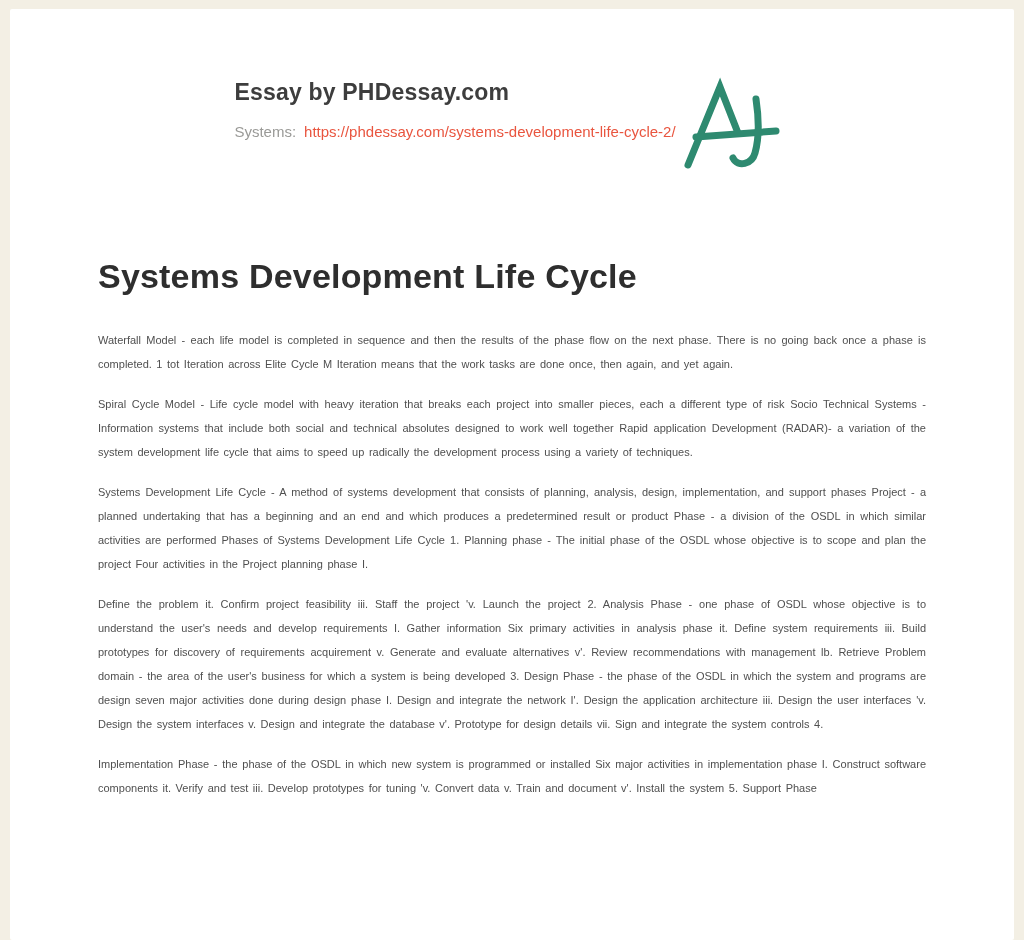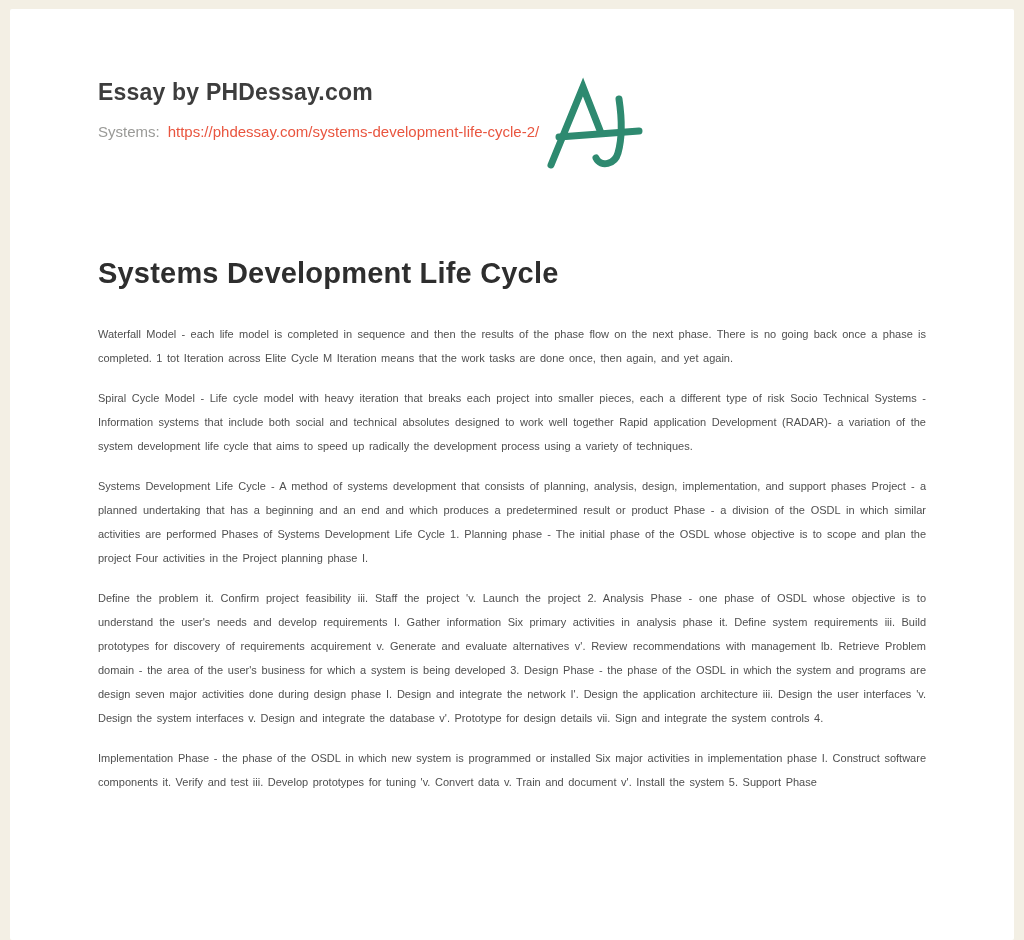--- a/index.html
+++ b/index.html
@@ -19,21 +19,21 @@
   .card {
     background: #ffffff;
     width: 100%;
     height: 100%;
     border-radius: 2px;
     padding: 70px 88px 40px 88px;
     overflow: hidden;
   }
   .header {
     display: flex;
-    justify-content: flex-start;
+    justify-content: center;
     align-items: flex-start;
   }
   .site-title {
     font-size: 23px;
     font-weight: 700;
     color: #3d3d3d;
     letter-spacing: 0.2px;
   }
   .source-line {
     margin-top: 17px;
@@ -48,21 +48,21 @@
   .logo {
     width: 112px;
     height: 96px;
     margin-top: -2px;
     margin-right: 2px;
     flex: 0 0 auto;
   }
   .logo svg { width: 100%; height: 100%; }
   .essay-title {
     margin-top: 84px;
-    font-size: 29px;
+    font-size: 34px;
     font-weight: 600;
     color: #2e2e2e;
     letter-spacing: 0.2px;
   }
   .essay-body {
     margin-top: 32px;
   }
   .essay-body p {
     font-size: 11px;
     line-height: 24px;

